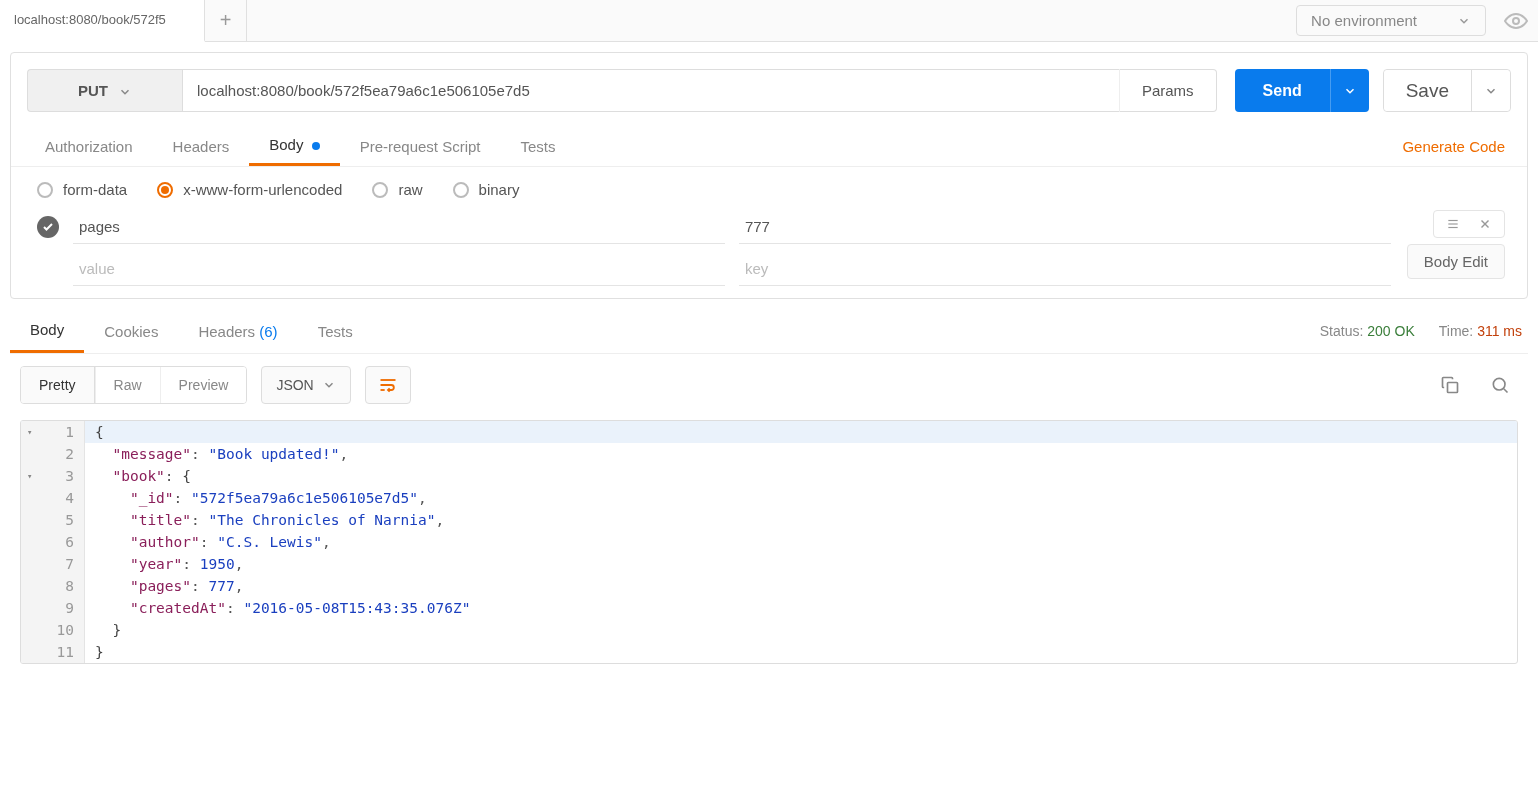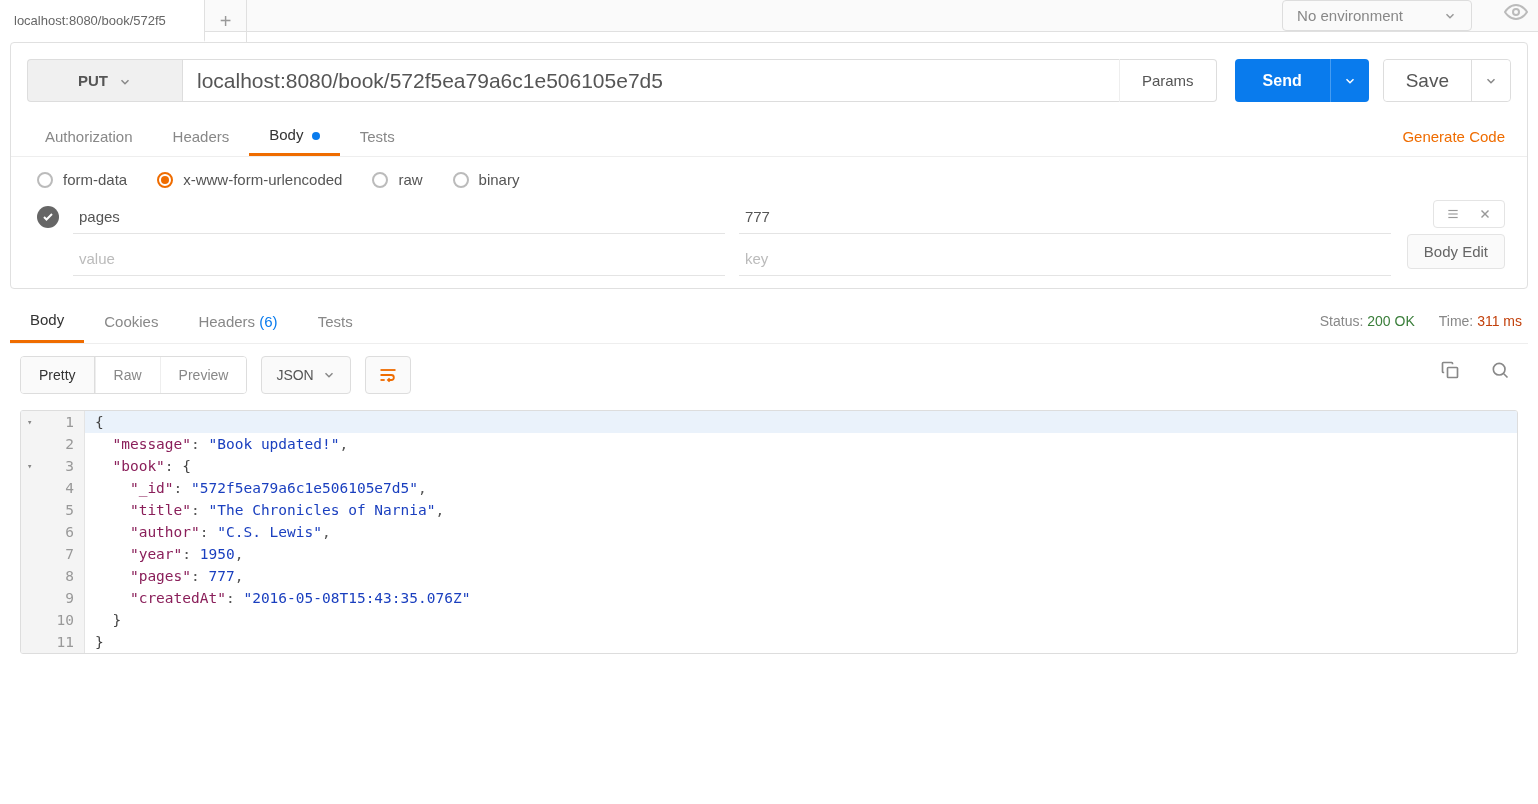--- a/index.html
+++ b/index.html
@@ -1,31 +1,31 @@
 <!DOCTYPE html>
 <html><head>
 <meta charset="utf-8">
 <style>
 * { box-sizing: border-box; margin: 0; padding: 0; }
 body { font-family: "Helvetica Neue", Arial, sans-serif; font-size: 14px; color: #333; background: #fff; }
 
 
-.topbar { display: flex; border-bottom: 1px solid #e0e0e0; height: 32px; background: #fafafa; }
+.topbar { display: flex; align-items: center; border-bottom: 1px solid #e0e0e0; height: 42px; background: #fafafa; }
 .tab { background: #fff; border-right: 1px solid #e0e0e0; border-bottom: 2px solid #fff; height: 42px; display: flex; align-items: center; padding: 0 14px; min-width: 205px; font-size: 13px; color: #666; }
 .tab-add { width: 42px; height: 42px; display: flex; align-items: center; justify-content: center; font-size: 20px; color: #999; border-right: 1px solid #e0e0e0; cursor: pointer; }
 .topbar-spacer { flex: 1; }
-.env-select { display: flex; align-items: center; gap: 40px; border: 1px solid #ddd; padding: 6px 14px; margin-right: 22px; border-radius: 4px; color: #888; font-size: 15px; cursor: pointer; }
+.env-select { display: flex; align-items: center; gap: 40px; border: 1px solid #ddd; padding: 6px 14px; margin-right: 8px; border-radius: 4px; color: #888; font-size: 15px; cursor: pointer; }
 .eye-icon-wrap { padding: 0 10px; color: #aaa; }
 
 
 .panel { margin: 10px; border: 1px solid #e0e0e0; border-radius: 4px; background: #fff; padding-bottom: 8px; }
 .request-row { display: flex; align-items: stretch; padding: 16px 16px 4px 16px; gap: 0; }
 .method-select { background: #f0f0f0; border: 1px solid #ddd; border-right: none; border-radius: 4px 0 0 4px; padding: 12px 18px; font-weight: 700; font-size: 15px; color: #555; display: flex; align-items: flex-end; gap: 10px; cursor: pointer; min-width: 155px; justify-content: center; }
 .url-input-wrap { flex: 1; display: flex; align-items: center; border: 1px solid #ddd; border-right: none; }
-.url-input { flex: 1; border: none; outline: none; padding: 0 14px; font-size: 21px; color: #555; height: 100%; }
+.url-input { flex: 1; border: none; outline: none; padding: 0 14px; font-size: 15px; color: #555; height: 100%; }
 .params-btn { border: 1px solid #ddd; border-left: 1px solid #eee; background: #fff; padding: 0 22px; font-size: 15px; color: #555; cursor: pointer; border-radius: 0 4px 4px 0; }
 .send-group { display: flex; margin-left: 18px; }
 .send-btn { background: #097bed; color: #fff; border: none; padding: 0 28px; font-size: 16px; font-weight: 600; border-radius: 4px 0 0 4px; cursor: pointer; }
 .send-caret { background: #097bed; color: #fff; border: none; border-left: 1px solid rgba(255,255,255,.25); padding: 0 12px; border-radius: 0 4px 4px 0; cursor: pointer; display: flex; align-items: center; }
 .save-group { display: flex; margin-left: 14px; border: 1px solid #ddd; border-radius: 4px; }
 .save-btn { background: #fff; border: none; padding: 0 22px; font-size: 19px; color: #555; cursor: pointer; border-radius: 4px 0 0 4px; }
 .save-caret { border: none; border-left: 1px solid #ddd; background: #fff; padding: 0 12px; color: #888; border-radius: 0 4px 4px 0; cursor: pointer; display: flex; align-items: center; }
 
 
 .req-tabs { display: flex; align-items: center; border-bottom: 1px solid #eee; padding: 0 14px; margin-top: 10px; }
@@ -59,21 +59,21 @@
 .resp-tabs { display: flex; align-items: center; border-bottom: 1px solid #eee; }
 .resp-tab { padding: 12px 20px; font-size: 15px; color: #888; cursor: pointer; }
 .resp-tab.active { color: #333; border-bottom: 3px solid #ef6c00; }
 .resp-count { color: #097bed; }
 .resp-tabs-spacer { flex: 1; }
 .status-area { display: flex; align-items: center; gap: 24px; padding: 0 6px; font-size: 14px; }
 .status-label { color: #888; }
 .status-val { color: #3a7e3a; }
 .time-val { color: #c2410c; }
 
-.resp-toolbar { display: flex; align-items: flex-start; padding: 12px 10px; gap: 14px; }
+.resp-toolbar { display: flex; align-items: center; padding: 12px 10px; gap: 14px; }
 .view-group { display: flex; border: 1px solid #ddd; border-radius: 4px; overflow: hidden; }
 .view-btn { border: none; background: #fff; padding: 10px 18px; font-size: 14px; color: #888; cursor: pointer; }
 .view-btn.active { background: #fafafa; color: #333; border-right: 1px solid #ddd; }
 .view-btn + .view-btn { border-left: 1px solid #eee; }
 .format-select { border: 1px solid #ddd; background: #fafafa; padding: 10px 14px; font-size: 14px; color: #555; border-radius: 4px; display: flex; align-items: center; gap: 8px; cursor: pointer; }
 .wrap-toggle { border: 1px solid #ddd; background: #fafafa; padding: 8px 12px; border-radius: 4px; color: #ef6c00; cursor: pointer; display: flex; align-items: center; }
 .resp-toolbar-spacer { flex: 1; }
 .toolbar-icon { color: #888; padding: 4px 8px; cursor: pointer; }
 
 
@@ -146,20 +146,21 @@
     </div>
   </div>
 
   <div class="req-tabs">
     <div class="req-tab">Authorization</div>
     <div class="req-tab">Headers</div>
     <div class="req-tab active">
       <span>Body</span>
       <span class="dot-indicator"></span>
     </div>
+    <div class="req-tab">Pre-request Script</div>
     <div class="req-tab">Tests</div>
     <div class="req-tabs-spacer"></div>
     <div class="generate-code">Generate Code</div>
   </div>
 
   <div class="body-types">
     <label class="radio-item">
       <span class="radio-circle"></span>
       <span>form-data</span>
     </label>

